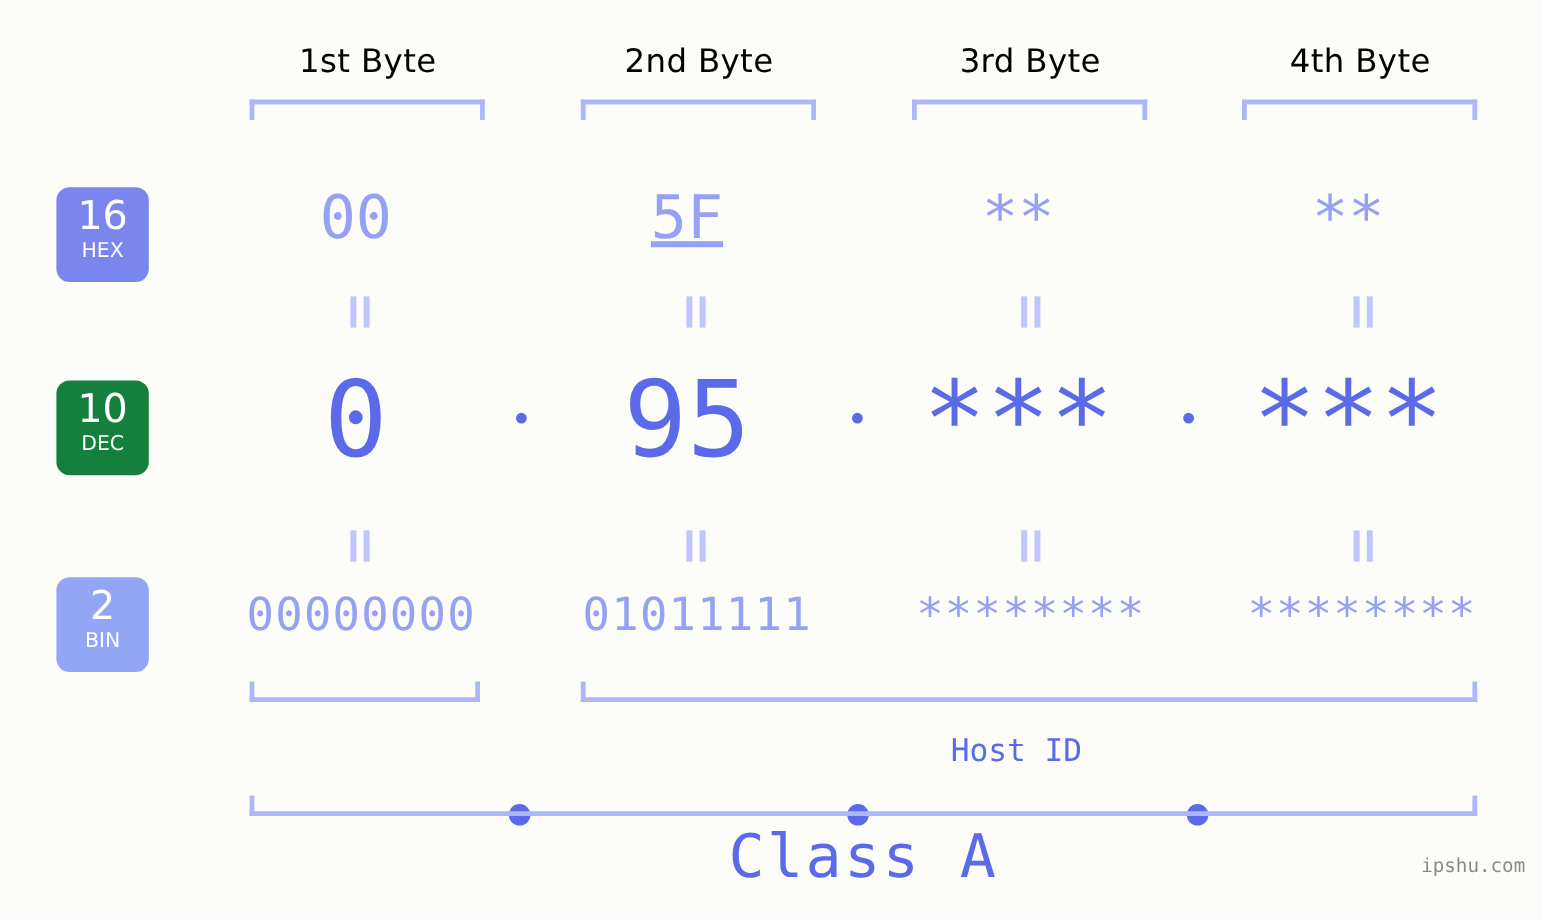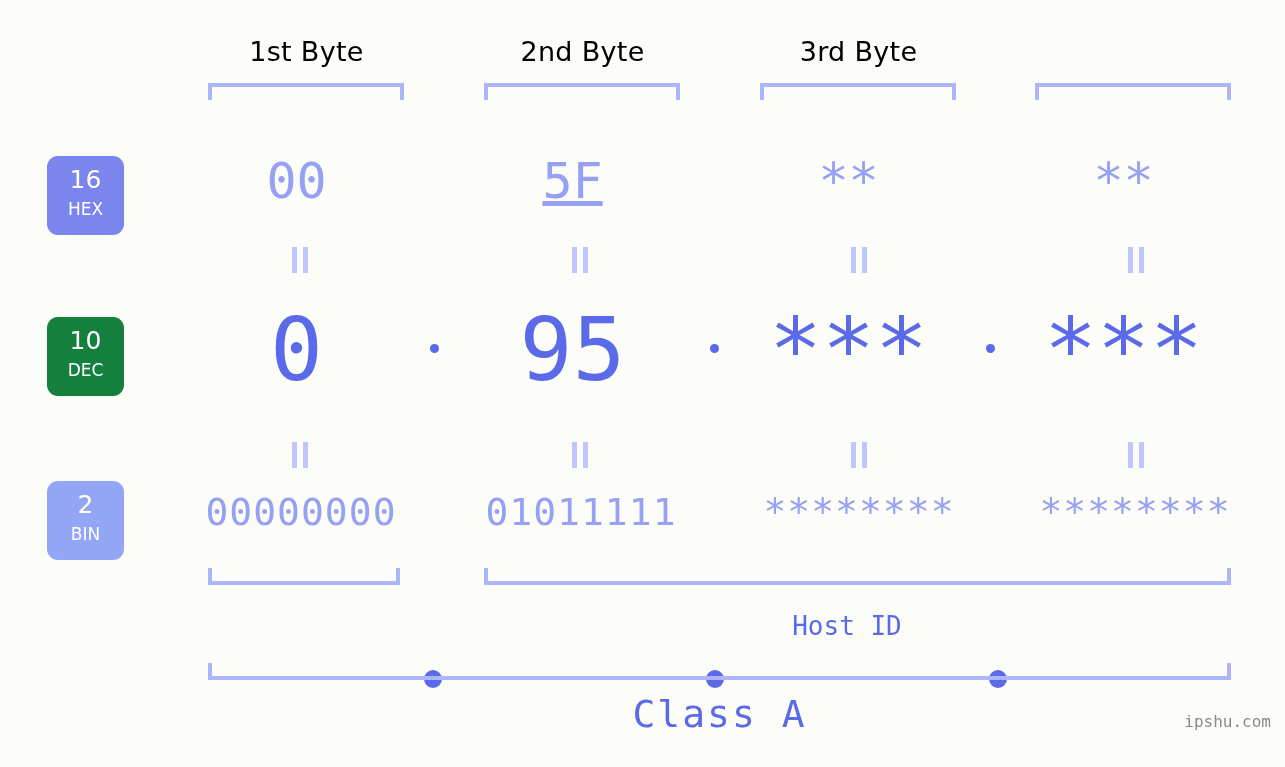--- a/index.html
+++ b/index.html
@@ -53,21 +53,21 @@
     width: 77px;
     height: 79px;
     border-radius: 11px;
     color: #ffffff;
     text-align: center;
     box-sizing: border-box;
     padding-top: 6px;
   }
   .badge .num {
     display: block;
-    font-size: 25px;
+    font-size: 33px;
     line-height: 36px;
     font-weight: 400;
     font-family: "DejaVu Sans", sans-serif;
   }
   .badge .abbr {
     display: block;
     font-size: 17px;
     line-height: 22px;
     font-family: "DejaVu Sans", sans-serif;
   }
@@ -164,21 +164,21 @@
   #label-network-id, #label-host-id {
     top: 608px;
     height: 36px;
     line-height: 36px;
     font-size: 26px;
   }
   #label-class {
     top: 690px;
     height: 48px;
     line-height: 48px;
-    font-size: 38px;
+    font-size: 50px;
     letter-spacing: 2px;
   }
 
   
   #watermark {
     position: absolute;
     right: 14px;
     top: 712px;
     font-family: "DejaVu Sans Mono", monospace;
     font-size: 16px;
@@ -187,20 +187,21 @@
   }
 </style>
 </head>
 <body>
 
 <div class="stage">
 
   <div class="byte-label" style="left:178px;width:257px;">1st Byte</div>
   <div class="byte-label" style="left:454px;width:257px;">2nd Byte</div>
   <div class="byte-label" style="left:730px;width:257px;">3rd Byte</div>
+  <div class="byte-label" style="left:1005px;width:257px;">4th Byte</div>
 
   <div class="bracket-top" style="left:208px;width:196px;"></div>
   <div class="bracket-top" style="left:484px;width:196px;"></div>
   <div class="bracket-top" style="left:760px;width:196px;"></div>
   <div class="bracket-top" style="left:1035px;width:196px;"></div>
 
   <div class="badge" id="badge-hex">
     <span class="num">16</span>
     <span class="abbr">HEX</span>
   </div>

